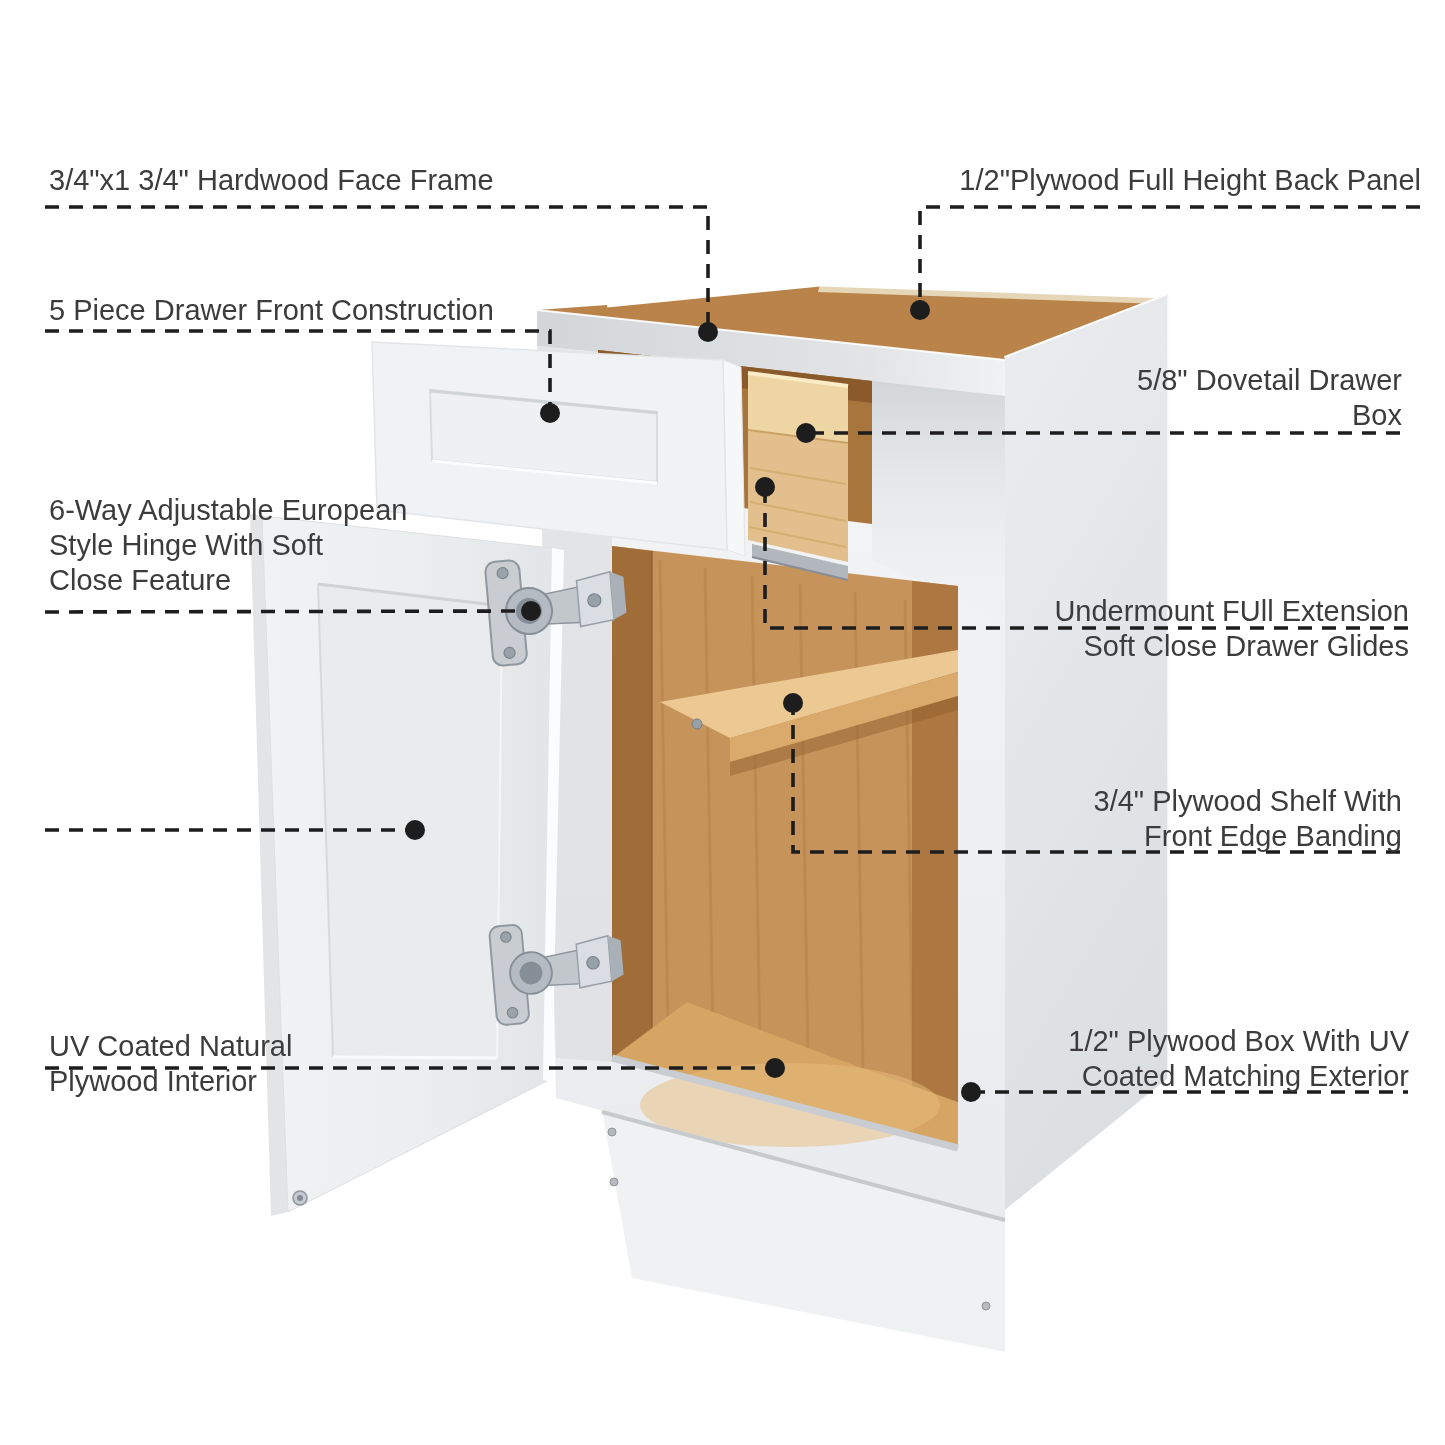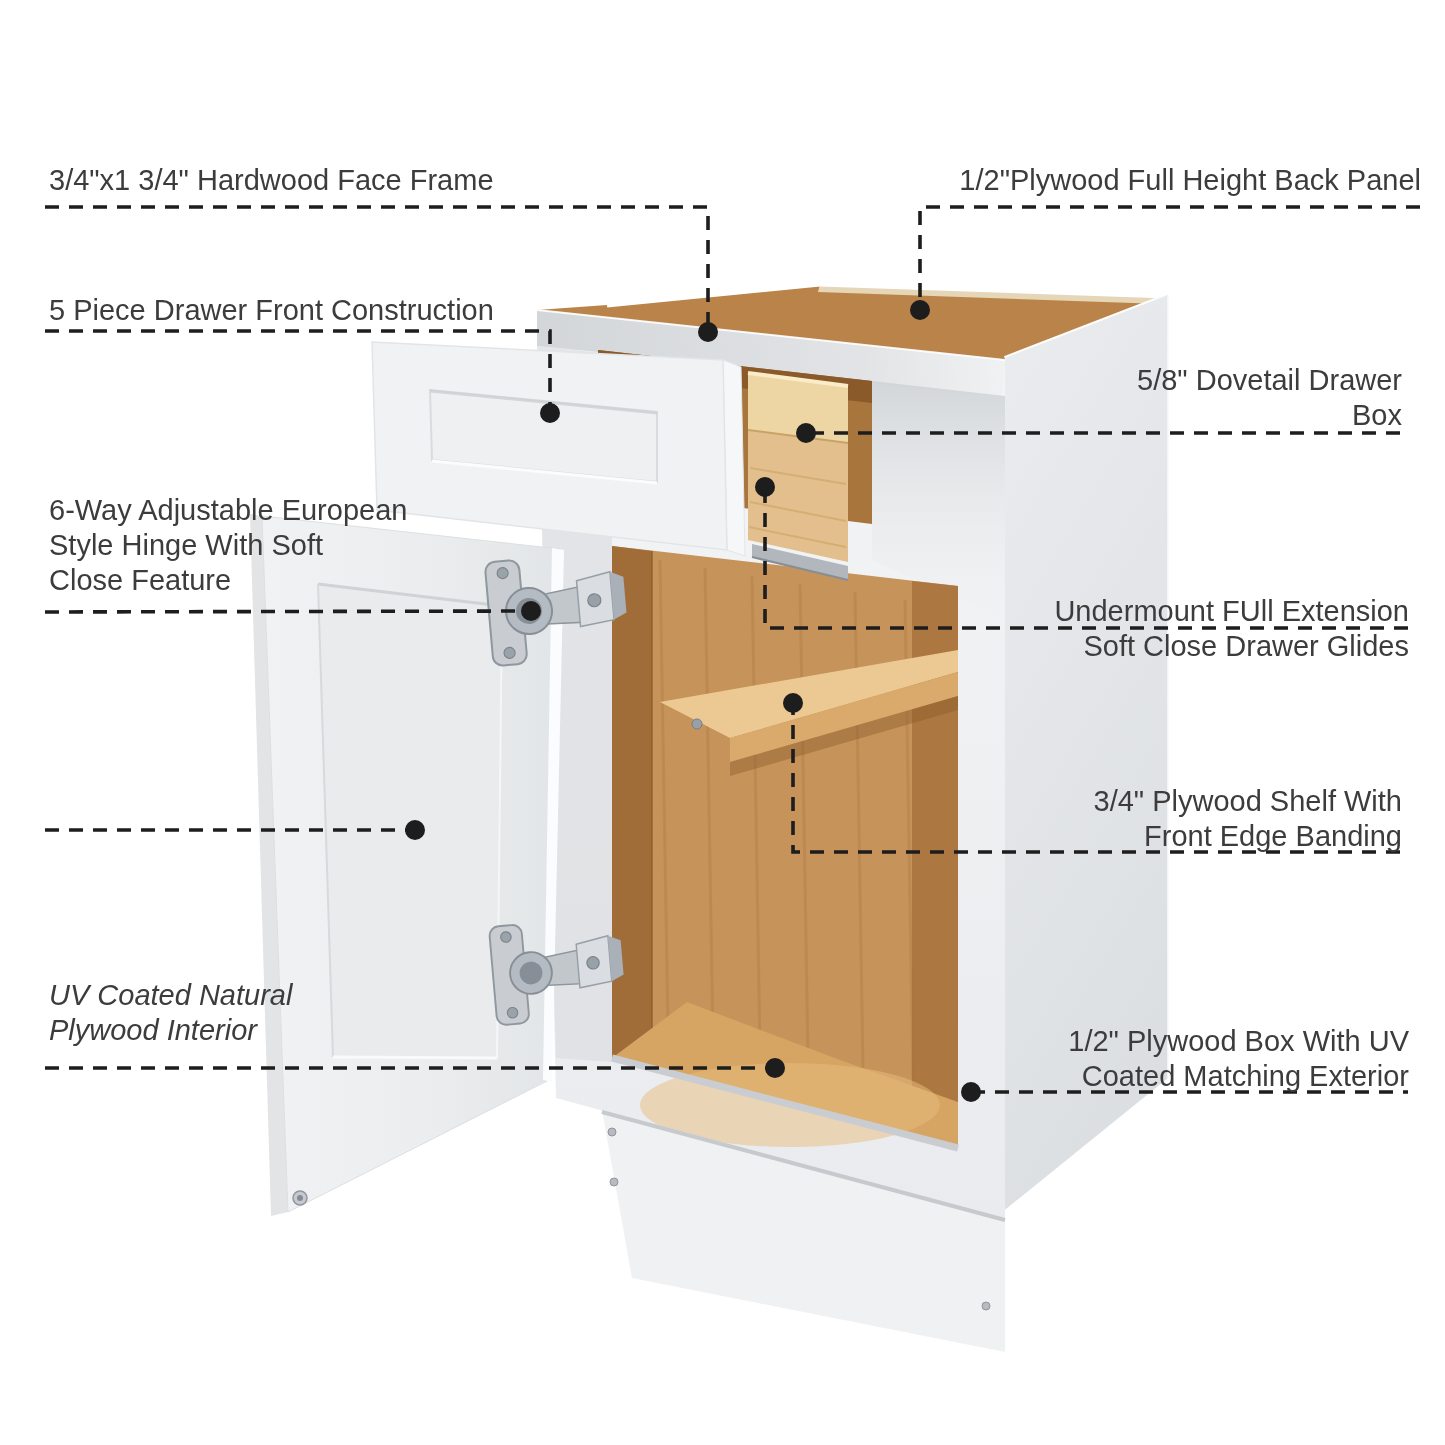--- a/index.html
+++ b/index.html
@@ -197,21 +197,21 @@
       <circle cx="793" cy="703" r="10"></circle>
       <circle cx="971" cy="1092" r="10"></circle>
     </g>
   </svg>
 
   <div class="callout left" style="left:49px;  top:163px;">3/4"x1 3/4" Hardwood Face Frame</div>
   <div class="callout left" style="left:49px;  top:293px;">5 Piece Drawer Front Construction</div>
   <div class="callout left" style="left:49px;  top:493px;">6-Way Adjustable European
 Style Hinge With Soft
 Close Feature</div>
-  <div class="callout left" style="left:49px;  top:978px;font-style:italic;">UV Coated Natural
+  <div class="callout left" style="left:49px;  top:1029px;">UV Coated Natural
 Plywood Interior</div>
 
   <div class="callout right" style="right:24px; top:163px;">1/2"Plywood Full Height Back Panel</div>
   <div class="callout right" style="right:43px; top:363px;">5/8" Dovetail Drawer
 Box</div>
   <div class="callout right" style="right:36px; top:558px;margin-top:36px;">Undermount FUll Extension
 Soft Close Drawer Glides</div>
   <div class="callout right" style="right:43px; top:784px;">3/4"  Plywood Shelf With
 Front Edge Banding</div>
   <div class="callout right" style="right:36px; top:1024px;">1/2" Plywood Box With UV

